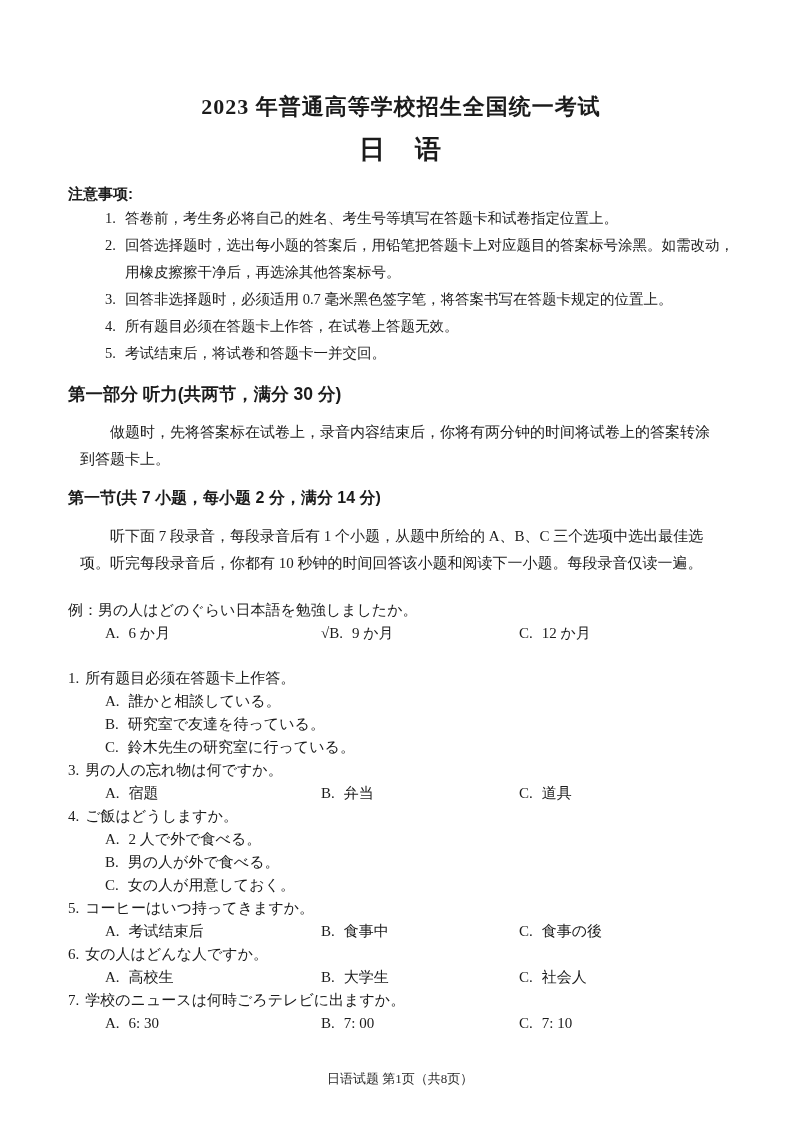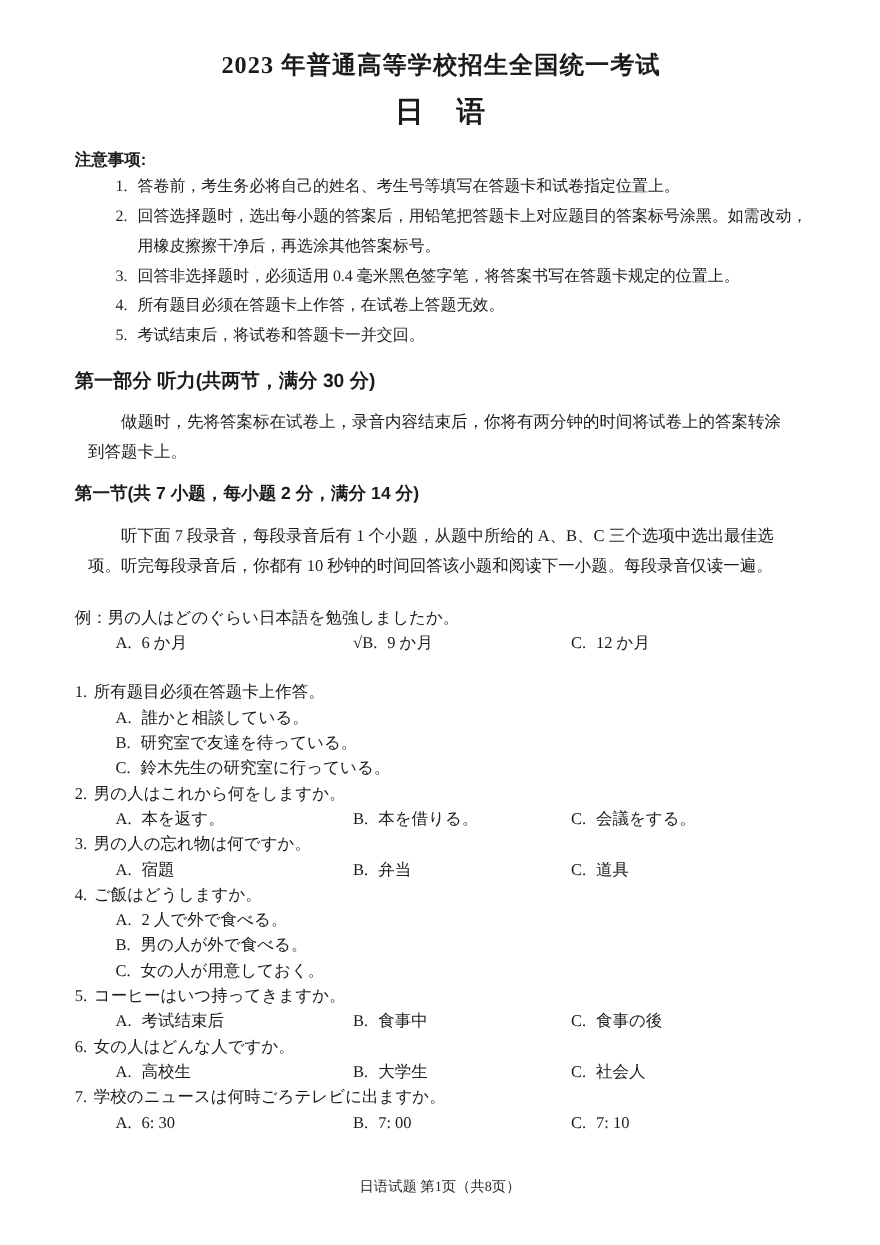--- a/index.html
+++ b/index.html
@@ -6,21 +6,21 @@
   .page {
     position:relative;
     width:800px; height:1132px;
     margin:0 auto;
     background:#ffffff;
     color:#1b1b1b;
     font-family:"Liberation Serif","DejaVu Serif",serif;
     overflow:hidden;
     box-sizing:border-box;
   }
-  .content { padding:44px 66px 0 68px; box-sizing:border-box; }
+  .content { padding:92px 66px 0 68px; box-sizing:border-box; }
 
   .title {
     margin:0; text-align:center;
     font-size:22px; font-weight:bold; letter-spacing:1px;
     font-family:"Liberation Serif","DejaVu Serif",serif;
   }
   .subject {
     margin-top:10px; text-align:center;
     font-size:26px; font-weight:bold; letter-spacing:2px;
   }
@@ -89,21 +89,21 @@
     <div class="notice-item">
       <span class="num">1.</span>
       <span>答卷前，考生务必将自己的姓名、考生号等填写在答题卡和试卷指定位置上。</span>
     </div>
     <div class="notice-item">
       <span class="num">2.</span>
       <span>回答选择题时，选出每小题的答案后，用铅笔把答题卡上对应题目的答案标号涂黑。如需改动，用橡皮擦擦干净后，再选涂其他答案标号。</span>
     </div>
     <div class="notice-item">
       <span class="num">3.</span>
-      <span>回答非选择题时，必须适用 0.4 毫米黑色签字笔，将答案书写在答题卡规定的位置上。</span>
+      <span>回答非选择题时，必须适用 0.7 毫米黑色签字笔，将答案书写在答题卡规定的位置上。</span>
     </div>
     <div class="notice-item">
       <span class="num">4.</span>
       <span>所有题目必须在答题卡上作答，在试卷上答题无效。</span>
     </div>
     <div class="notice-item">
       <span class="num">5.</span>
       <span>考试结束后，将试卷和答题卡一并交回。</span>
     </div>
 
@@ -138,30 +138,20 @@
           <span class="opt-label">A.</span><span>誰かと相談している。</span>
         </div>
         <div class="opt-stack">
           <span class="opt-label">B.</span><span>研究室で友達を待っている。</span>
         </div>
         <div class="opt-stack">
           <span class="opt-label">C.</span><span>鈴木先生の研究室に行っている。</span>
         </div>
       </div>
 
-      <div class="q-block">
-        <div class="q-line">
-          <span class="q-num">2.</span><span>男の人はこれから何をしますか。</span>
-        </div>
-        <div class="opt-row">
-          <span class="c1"><span class="opt-label">A.</span><span>本を返す。</span></span>
-          <span class="c2"><span class="opt-label">B.</span><span>本を借りる。</span></span>
-          <span class="c3"><span class="opt-label">C.</span><span>会議をする。</span></span>
-        </div>
-      </div>
 
       <div class="q-block">
         <div class="q-line">
           <span class="q-num">3.</span><span>男の人の忘れ物は何ですか。</span>
         </div>
         <div class="opt-row">
           <span class="c1"><span class="opt-label">A.</span><span>宿題</span></span>
           <span class="c2"><span class="opt-label">B.</span><span>弁当</span></span>
           <span class="c3"><span class="opt-label">C.</span><span>道具</span></span>
         </div>

